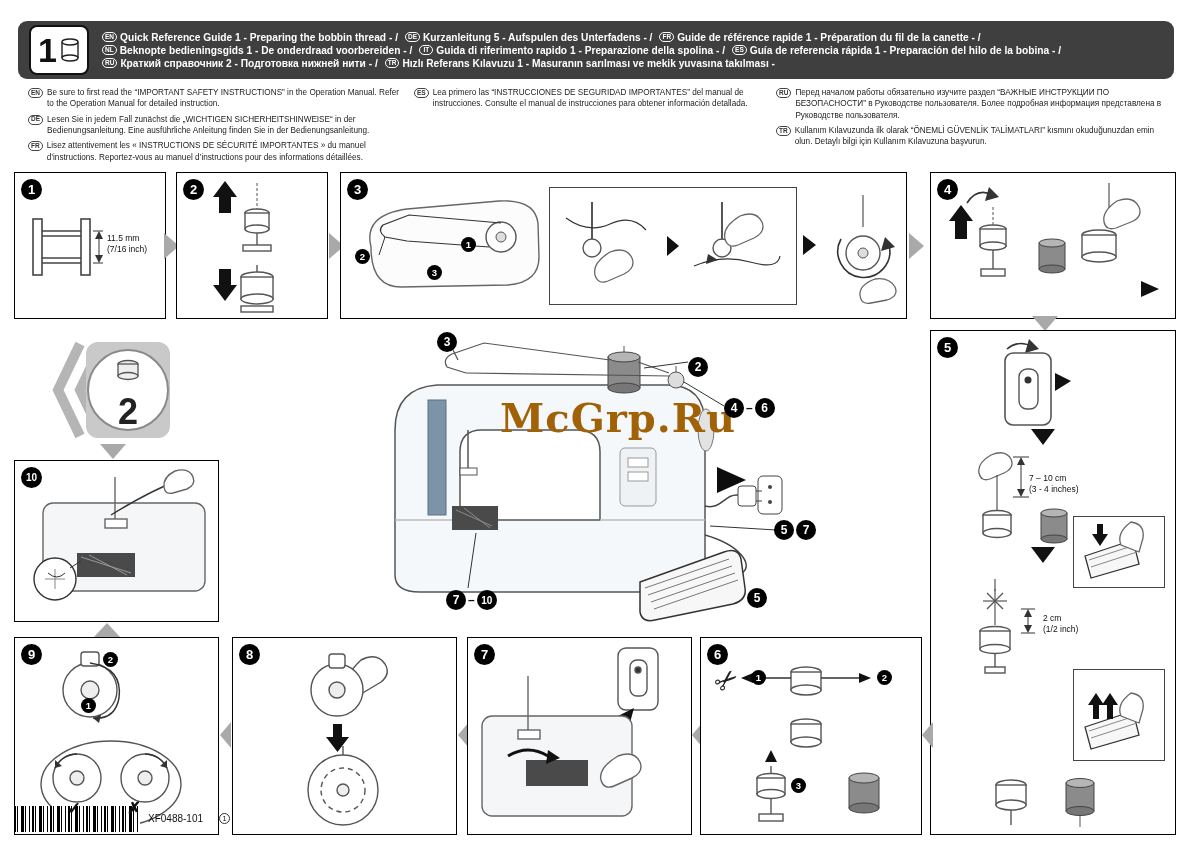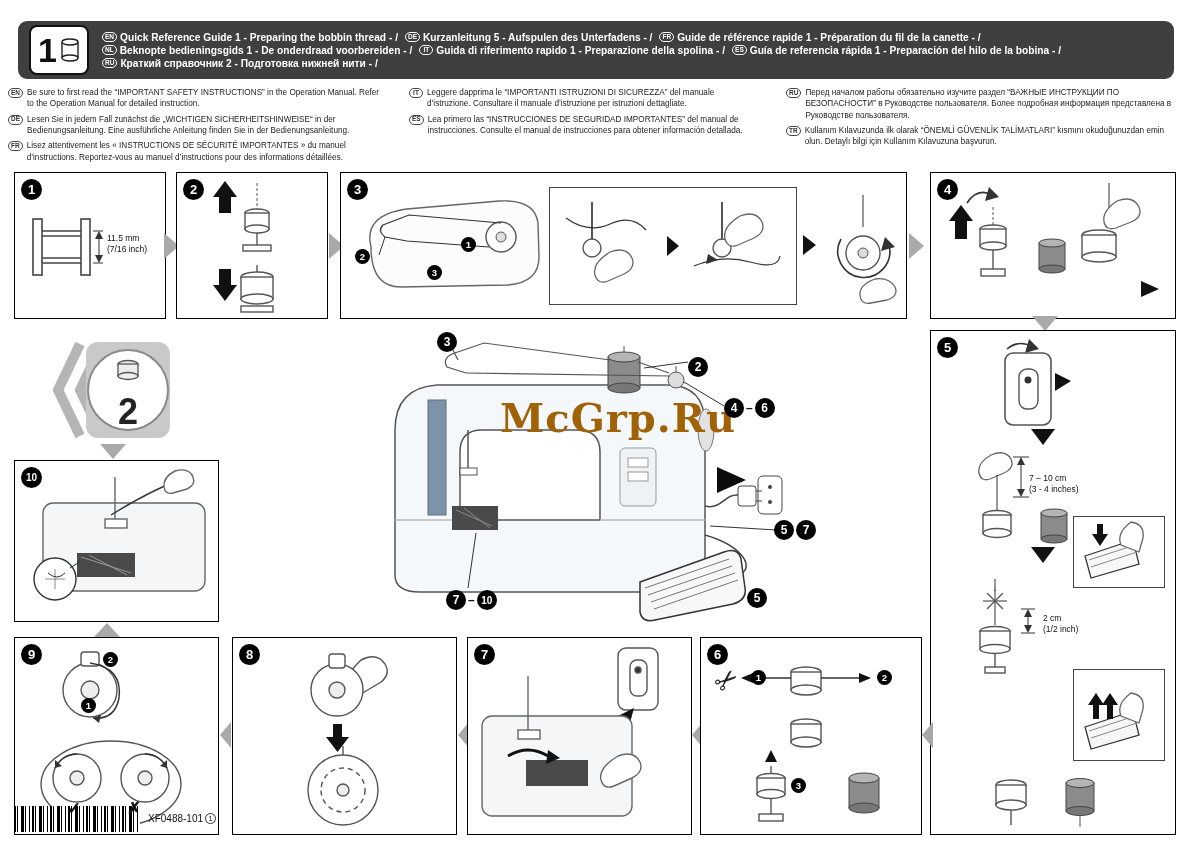--- a/index.html
+++ b/index.html
@@ -6,21 +6,21 @@
 body{background:#fff;font-family:"Liberation Sans",sans-serif;color:#111}
 .page{position:relative;width:1191px;height:842px;background:#fff;overflow:hidden}
 .abs{position:absolute}
 .hdr{position:absolute;left:18px;top:21px;width:1156px;height:58px;background:#3f3f3f;border-radius:9px}
 .hdr-badge{position:absolute;left:11px;top:4px;width:60px;height:50px;background:#fff;border:2px solid #111;border-radius:8px;display:flex;align-items:center;justify-content:center;gap:3px}
 .hdr-badge .one{font-size:34px;font-weight:bold;line-height:1;color:#111}
 .hdr-titles{position:absolute;left:84px;right:8px;top:3px;bottom:3px;display:flex;flex-wrap:wrap;align-content:center;column-gap:7px;row-gap:2px}
 .t-item{display:flex;align-items:center;gap:3px;color:#fff;font-size:10.2px;font-weight:bold;white-space:nowrap}
 .pill{display:inline-flex;align-items:center;justify-content:center;min-width:14px;height:10px;padding:0 2px;border:1px solid #fff;border-radius:7px;font-size:6.5px;font-weight:bold;line-height:1;flex:none}
 .pill.dark{border-color:#444;color:#333;margin-top:1px}
-.safety{position:absolute;left:8px;top:87px;width:1152px;display:grid;grid-template-columns:386px 362px 400px;column-gap:15px}
+.safety{position:absolute;left:28px;top:87px;width:1152px;display:grid;grid-template-columns:386px 362px 400px;column-gap:0}
 .note{display:flex;gap:4px;margin-bottom:4px;font-size:8.2px;line-height:1.38;color:#222;padding-right:14px}
 .note-text{flex:1}
 .sbox{position:absolute;border:1.5px solid #000;background:#fff}
 .subbox{position:absolute;border:1px solid #444;background:#fff;display:flex;align-items:center;justify-content:space-around;padding:0 3px}
 .nbadge{position:absolute;width:21px;height:21px;border-radius:50%;background:#000;color:#fff;font-size:13px;font-weight:bold;display:flex;align-items:center;justify-content:center;z-index:4}
 .nbadge.sm{width:15px;height:15px;font-size:9.5px}
 .nbadge.co{width:20px;height:20px;font-size:12px}
 .nbadge.wide{font-size:10px}
 .garrow{position:absolute;width:0;height:0}
 .g-right{border-top:13px solid transparent;border-bottom:13px solid transparent;border-left:15px solid #a9a9a9}
@@ -33,21 +33,21 @@
 .b-right-inline{width:0;height:0;border-top:10px solid transparent;border-bottom:10px solid transparent;border-left:12px solid #111;flex:none}
 .dimtext{position:absolute;font-size:8.5px;line-height:1.3;color:#111;white-space:nowrap;z-index:3}
 .callout{position:absolute;display:flex;align-items:center;gap:2px;z-index:6}
 .callout .nbadge{position:static}
 .callout .dash{font-size:12px;font-weight:bold}
 .watermark{position:absolute;left:500px;top:394px;font-family:"DejaVu Serif",serif;font-weight:bold;font-size:40px;color:#a16207;z-index:5;letter-spacing:1px}
 .sec2{position:absolute;left:50px;top:334px;z-index:2}
 .mark{position:absolute;font-size:17px;font-weight:bold;z-index:4;color:#111}
 .scissors{position:absolute;font-size:28px;transform:rotate(-40deg);z-index:3;color:#222}
 .barcode{position:absolute;left:14px;top:806px;width:126px;height:26px;background:repeating-linear-gradient(90deg,#000 0 2px,#fff 2px 3px,#000 3px 4px,#fff 4px 7px,#000 7px 10px,#fff 10px 11px,#000 11px 12px,#fff 12px 15px,#000 15px 16px,#fff 16px 18px)}
-.partcode{position:absolute;left:148px;top:813px;font-size:10px;display:flex;align-items:flex-end;gap:2px;color:#111}
+.partcode{position:absolute;left:148px;top:813px;font-size:10px;display:flex;align-items:flex-end;gap:16px;color:#111}
 .rev{display:inline-flex;align-items:center;justify-content:center;width:11px;height:11px;border:1px solid #333;border-radius:50%;font-size:7.5px}
 </style>
 </head>
 <body>
 
 <div class="page">
 
   <div class="hdr">
     <div class="hdr-badge">
       <span class="one">1</span>
@@ -80,44 +80,44 @@
           <span class="pill">IT</span>
           <span>Guida di riferimento rapido 1 - Preparazione della spolina - /</span>
         </span>
       <span class="t-item">
           <span class="pill">ES</span>
           <span>Guía de referencia rápida 1 - Preparación del hilo de la bobina - /</span>
         </span>
       <span class="t-item">
           <span class="pill">RU</span>
           <span>Краткий справочник 2 - Подготовка нижней нити - /</span>
+        </span>
+      <span class="t-item">
+          <span class="pill">TR</span>
+          <span>Hızlı Referans Kılavuzu 1 - Masuranın sarılması ve mekik yuvasına takılması -</span>
         </span>
     </div>
   </div>
 
   <div class="safety">
     <div>
       <div class="note">
           <span class="pill dark">EN</span>
           <span class="note-text">Be sure to first read the “IMPORTANT SAFETY INSTRUCTIONS” in the Operation Manual. Refer to the Operation Manual for detailed instruction.</span>
         </div>
       <div class="note">
           <span class="pill dark">DE</span>
           <span class="note-text">Lesen Sie in jedem Fall zunächst die „WICHTIGEN SICHERHEITSHINWEISE“ in der Bedienungsanleitung. Eine ausführliche Anleitung finden Sie in der Bedienungsanleitung.</span>
         </div>
       <div class="note">
           <span class="pill dark">FR</span>
           <span class="note-text">Lisez attentivement les « INSTRUCTIONS DE SÉCURITÉ IMPORTANTES » du manuel d’instructions. Reportez-vous au manuel d’instructions pour des informations détaillées.</span>
         </div>
     </div>
     <div>
-      <div class="note">
-          <span class="pill dark">IT</span>
-          <span class="note-text">Leggere dapprima le “IMPORTANTI ISTRUZIONI DI SICUREZZA” del manuale d’istruzione. Consultare il manuale d’istruzione per istruzioni dettagliate.</span>
-        </div>
       <div class="note">
           <span class="pill dark">ES</span>
           <span class="note-text">Lea primero las “INSTRUCCIONES DE SEGURIDAD IMPORTANTES” del manual de instrucciones. Consulte el manual de instrucciones para obtener información detallada.</span>
         </div>
     </div>
     <div>
       <div class="note">
           <span class="pill dark">RU</span>
           <span class="note-text">Перед началом работы обязательно изучите раздел “ВАЖНЫЕ ИНСТРУКЦИИ ПО БЕЗОПАСНОСТИ” в Руководстве пользователя. Более подробная информация представлена в Руководстве пользователя.</span>
         </div>

